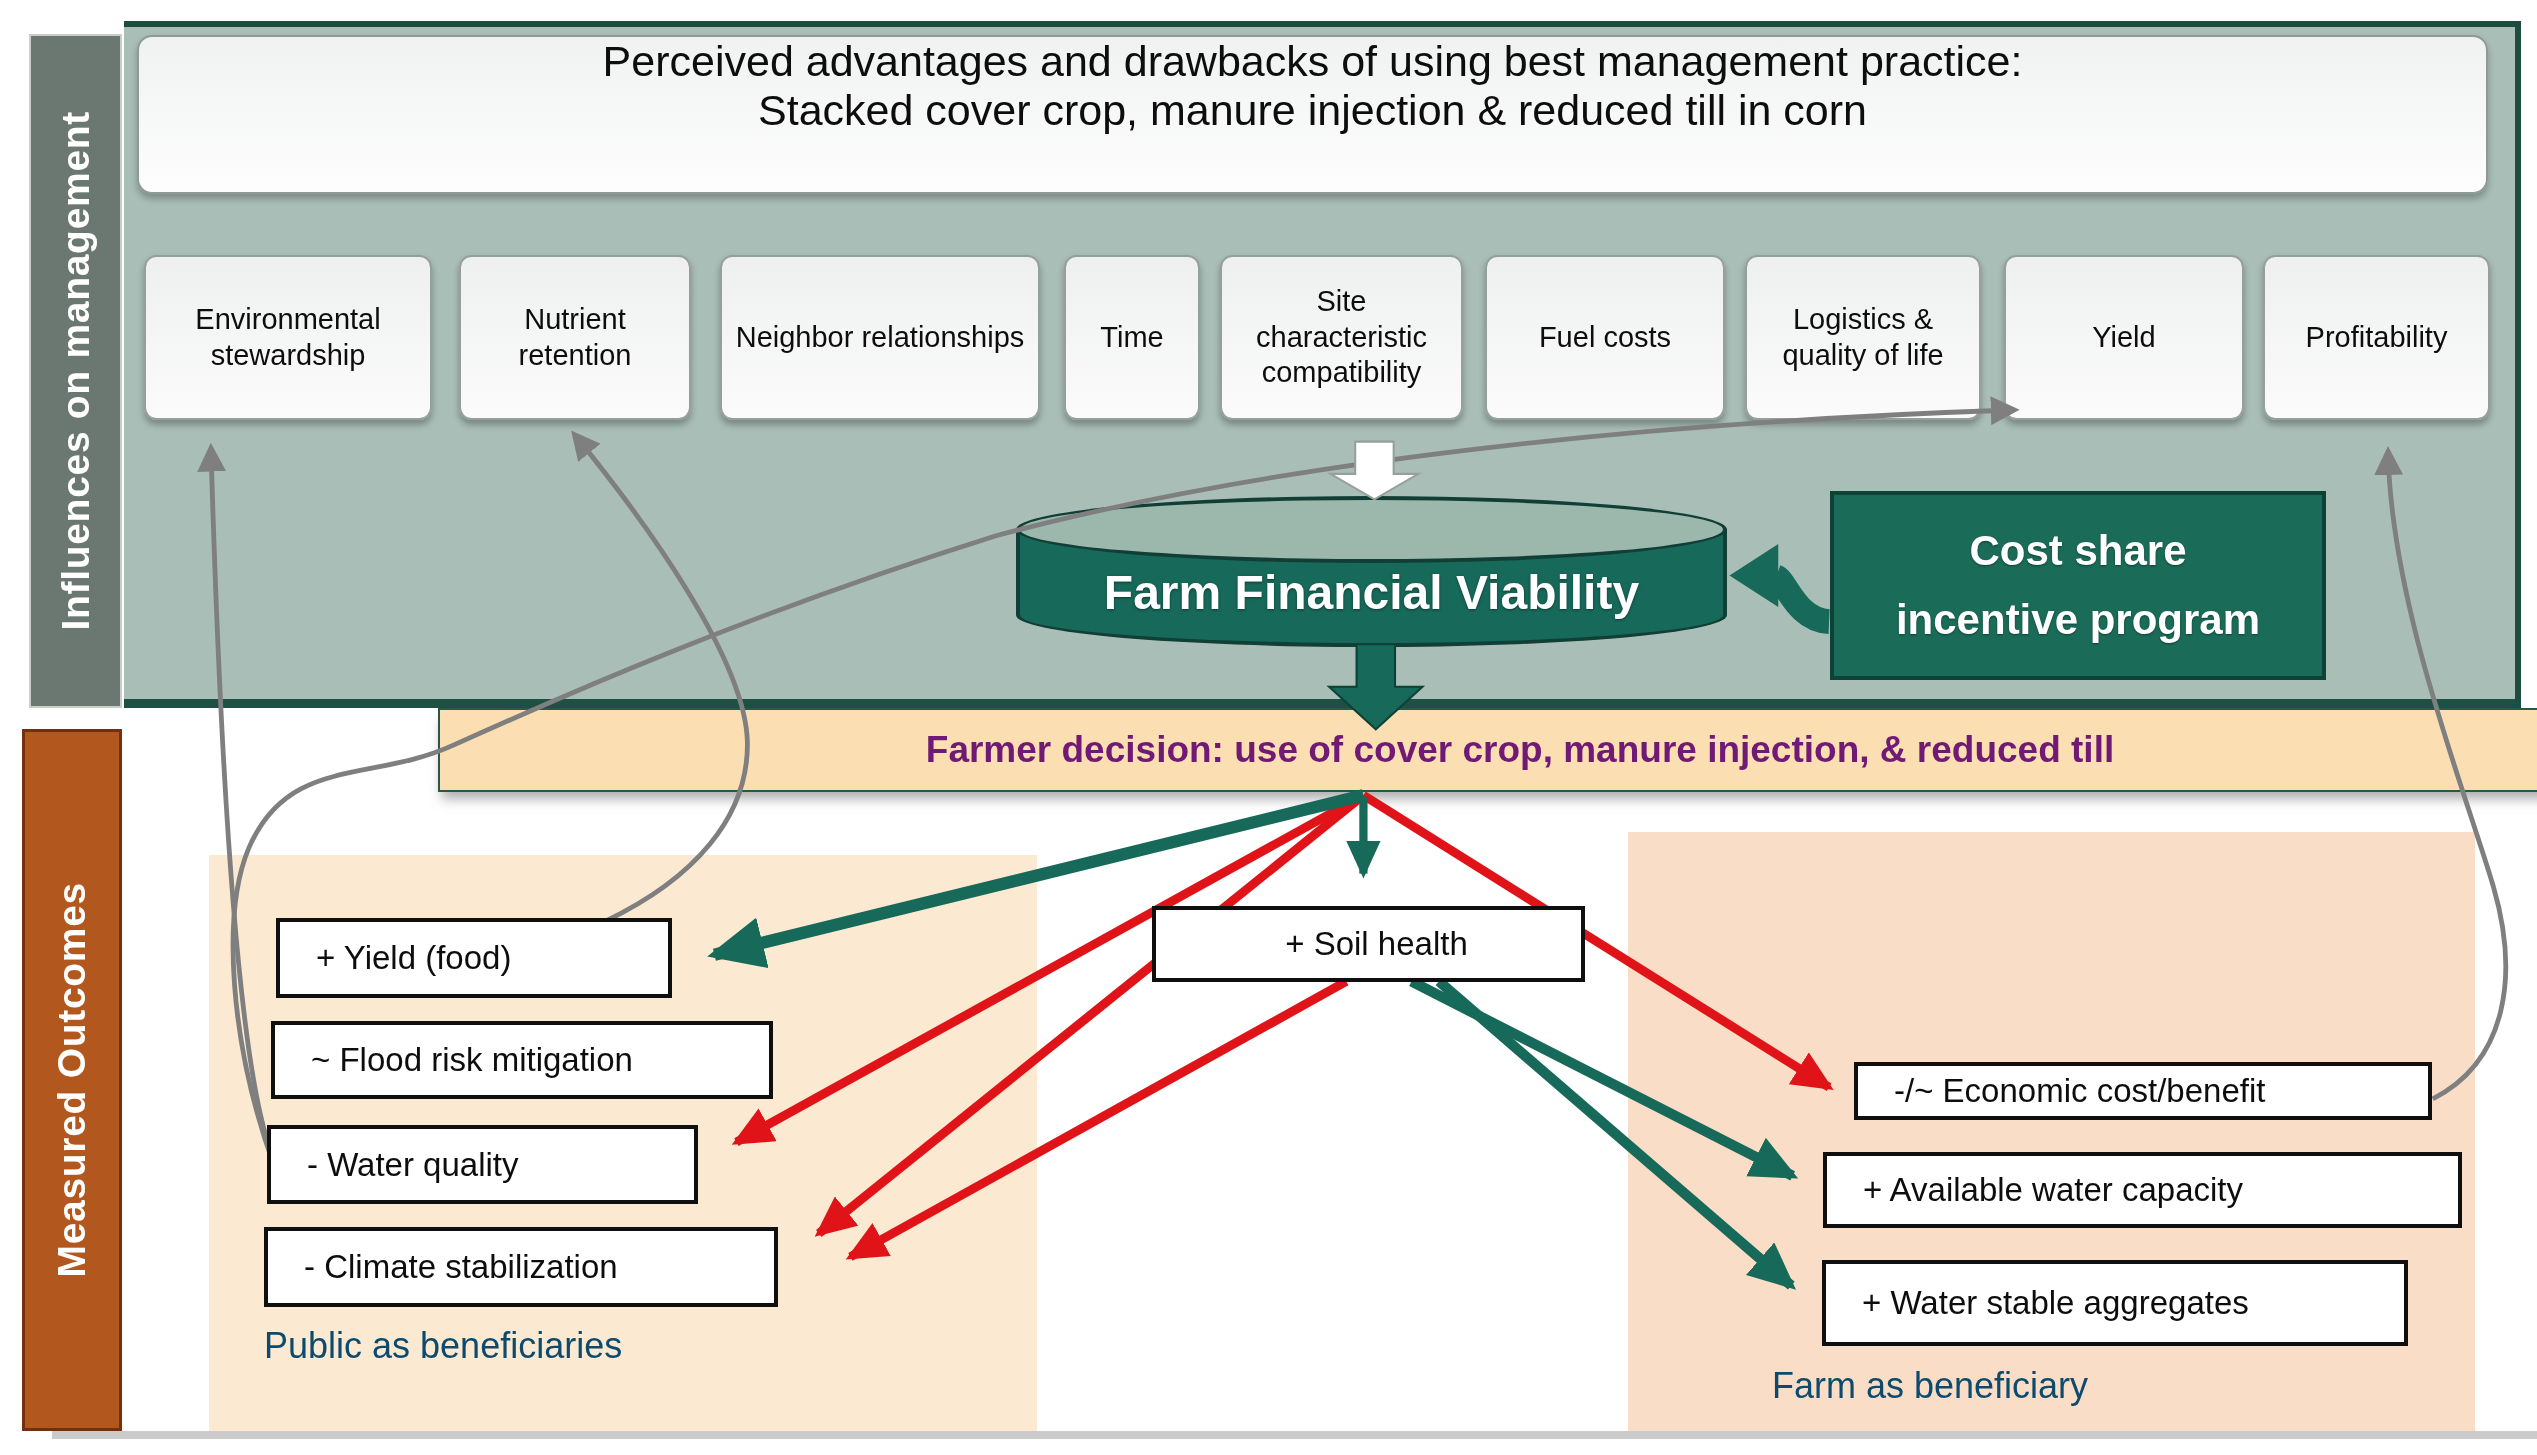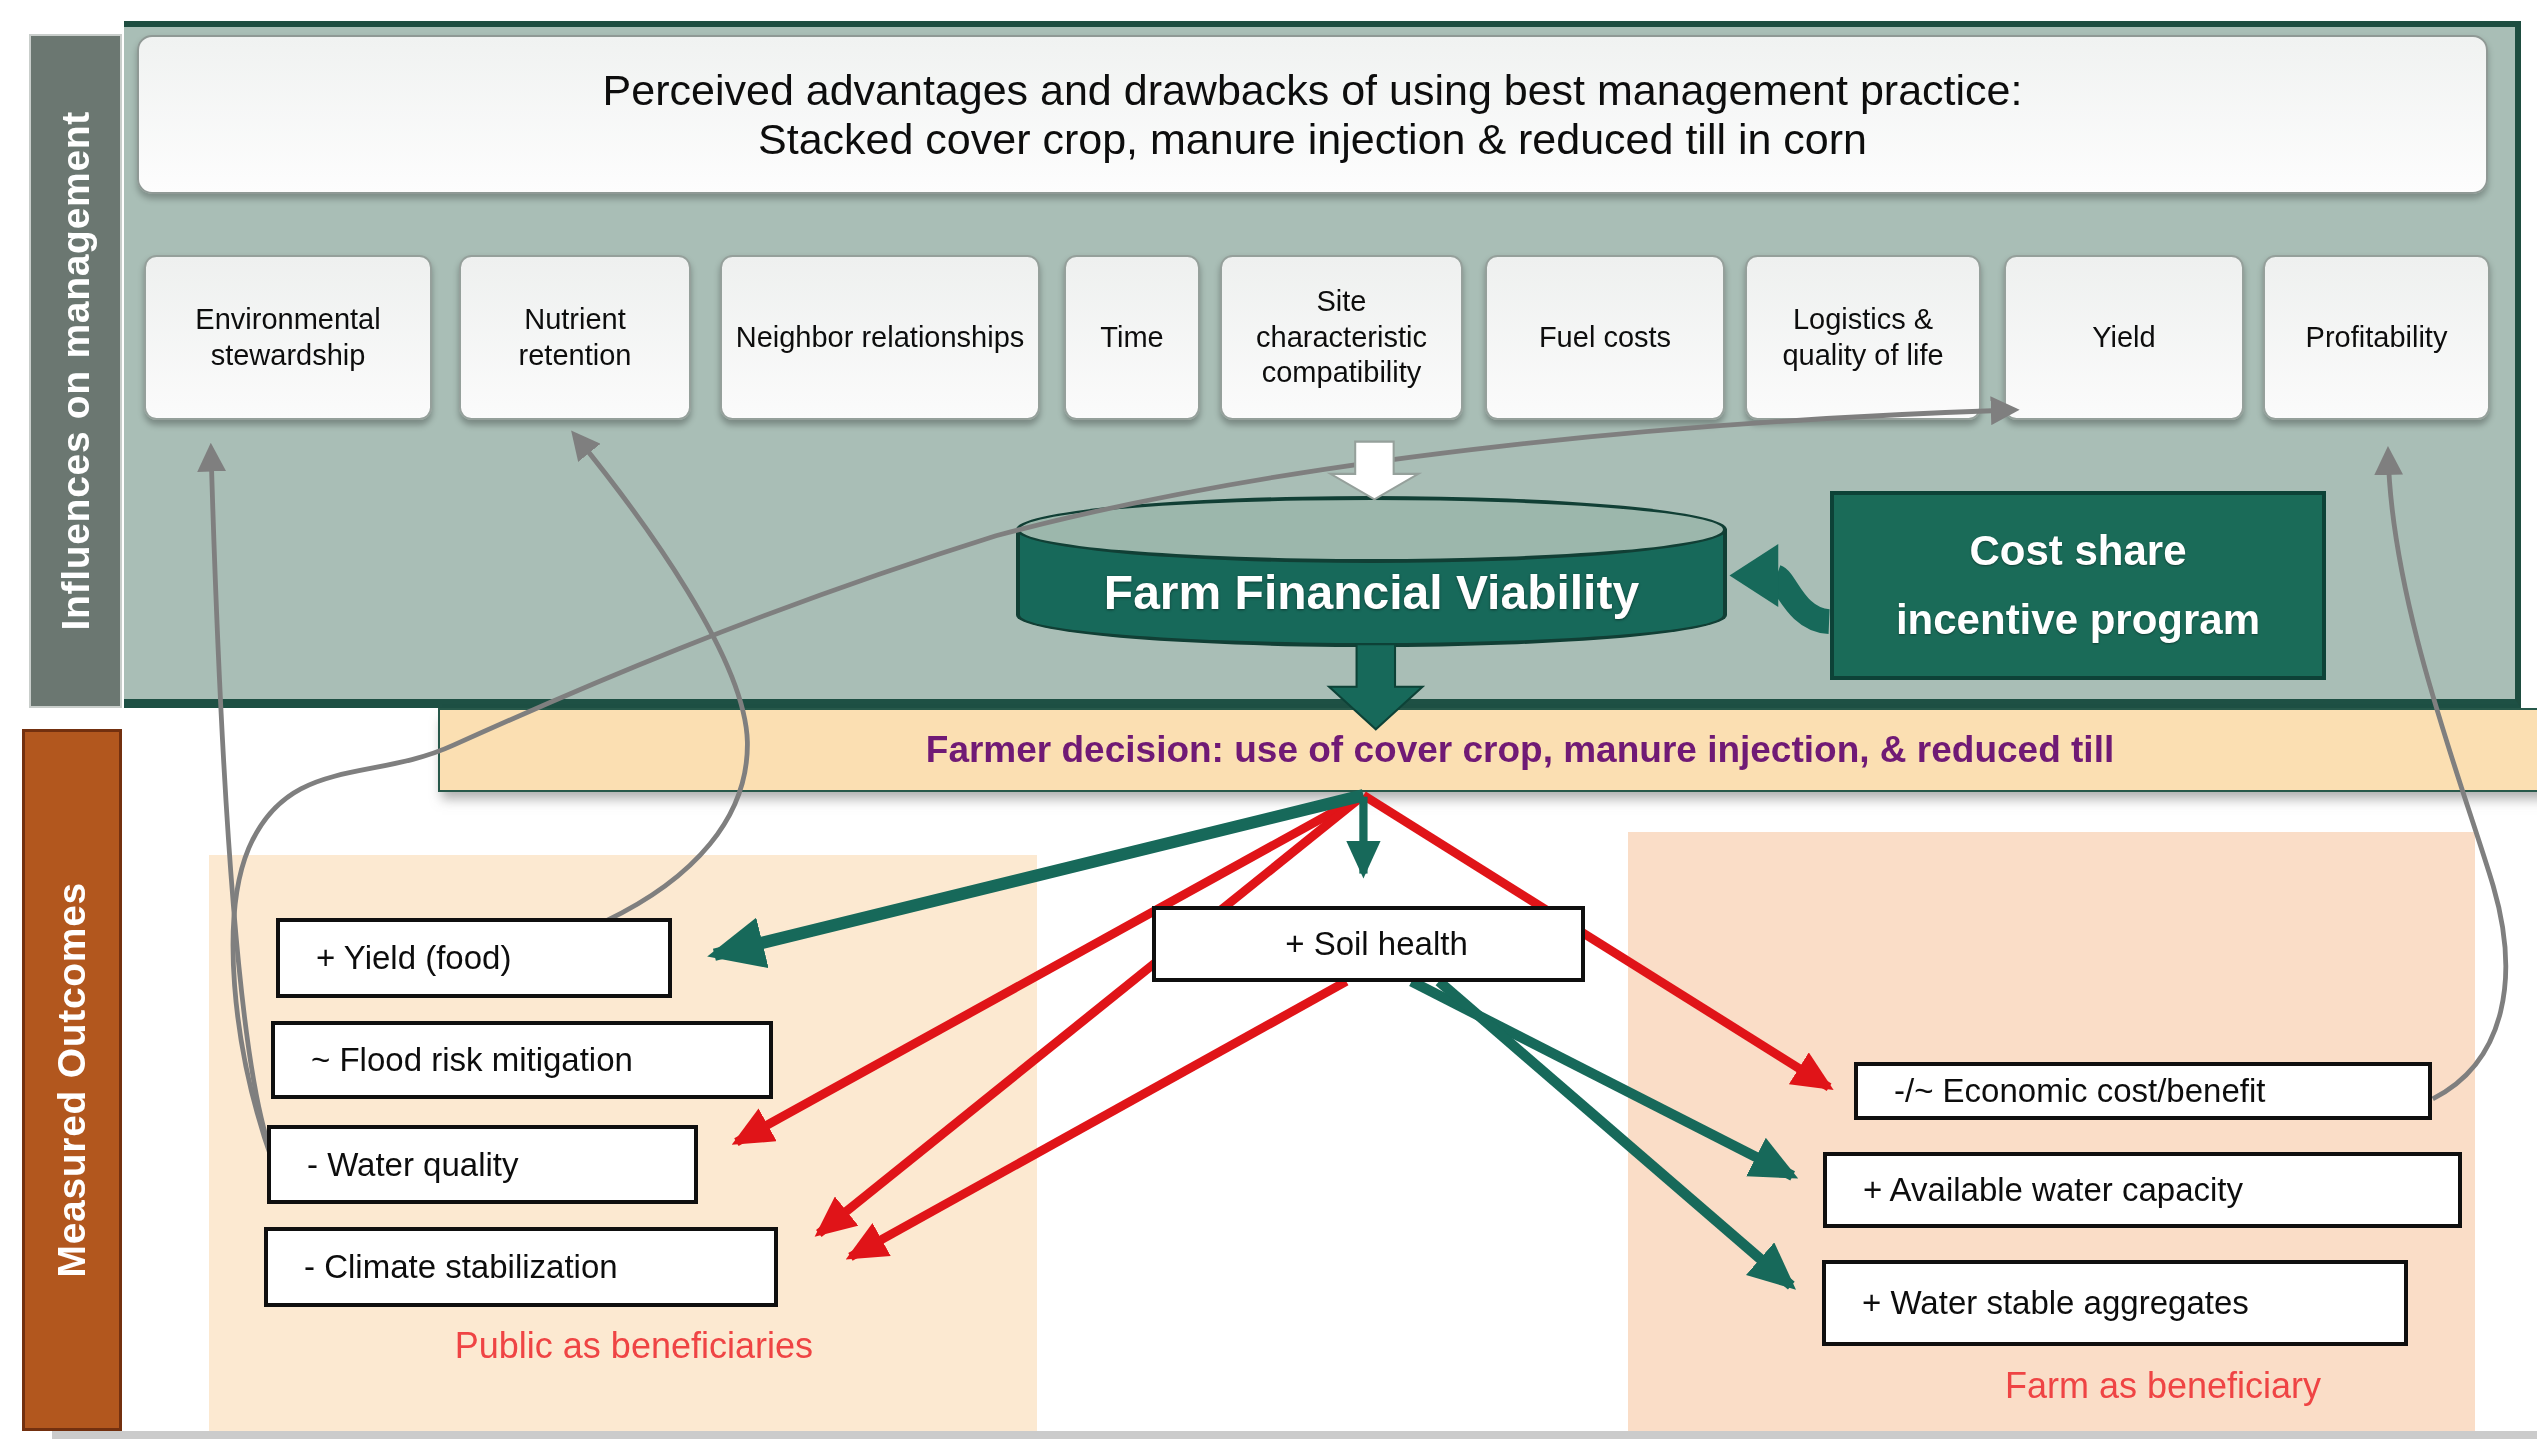--- a/index.html
+++ b/index.html
@@ -18,21 +18,21 @@
   
   .tab{box-sizing:border-box;display:flex;align-items:center;justify-content:center;}
   .tab-influences{left:29px;top:34px;width:93px;height:674px;background:#6B7771;border:2.7px solid #C9CECB;}
   .tab-outcomes{left:22px;top:729px;width:100px;height:702px;background:#B2571E;border:3.4px solid #73300F;}
   .tab-text{writing-mode:vertical-rl;transform:rotate(180deg);color:#ffffff;font-weight:bold;
     font-size:39px;letter-spacing:0.7px;white-space:nowrap;}
 
   
   .title-box{left:137px;top:35px;width:2351px;height:159px;background:linear-gradient(#F0F2F1,#FDFDFD);
     border:2.1px solid #8F9995;border-radius:15px;box-sizing:border-box;
-    display:flex;flex-direction:column;justify-content:center;align-items:center;
+    display:flex;flex-direction:column;justify-content:flex-start;align-items:center;
     box-shadow:0 4.1px 6.9px rgba(0,0,0,0.25);}
   .title-line{font-size:43px;color:#0d0d0d;}
 
   
   .inf-box{top:255px;height:165px;background:linear-gradient(#Eef0ef,#FBFBFB);
     border:2.1px solid #95A09B;border-radius:12.4px;box-sizing:border-box;
     display:flex;align-items:center;justify-content:center;text-align:center;
     font-size:29px;line-height:1.22;color:#0d0d0d;box-shadow:0 4.8px 6.2px rgba(0,0,0,0.28);padding:2.7px 6.9px;}
 
   
@@ -55,21 +55,21 @@
     font-size:37px;font-weight:bold;color:#701a75;box-shadow:0 9.6px 11px -2.7px rgba(110,110,110,0.55);}
 
   
   .panel-public{left:209px;top:855px;width:828px;height:579px;background:#FCE9D1;}
   .panel-farm{left:1628px;top:832px;width:847px;height:602px;background:#FADDC7;}
 
   
   .out-box{background:#ffffff;border:4.1px solid #0F0F0F;box-sizing:border-box;display:flex;align-items:center;
     font-size:33px;color:#0d0d0d;padding-left:36px;white-space:nowrap;}
   .out-center{justify-content:center;padding-left:16px;}
-  .caption{font-size:36px;color:#ef4444;text-align:right;}
+  .caption{font-size:36px;color:#0c4a6e;text-align:left;}
 
   .bottom-strip{left:52px;top:1431px;width:2486px;height:8.2px;background:#CBCBCB;}
 
   svg.overlay{position:absolute;left:0;top:0;width:2538px;height:1456px;z-index:5;}
 </style>
 </head>
 <body>
 
 <div class="canvas">
 

